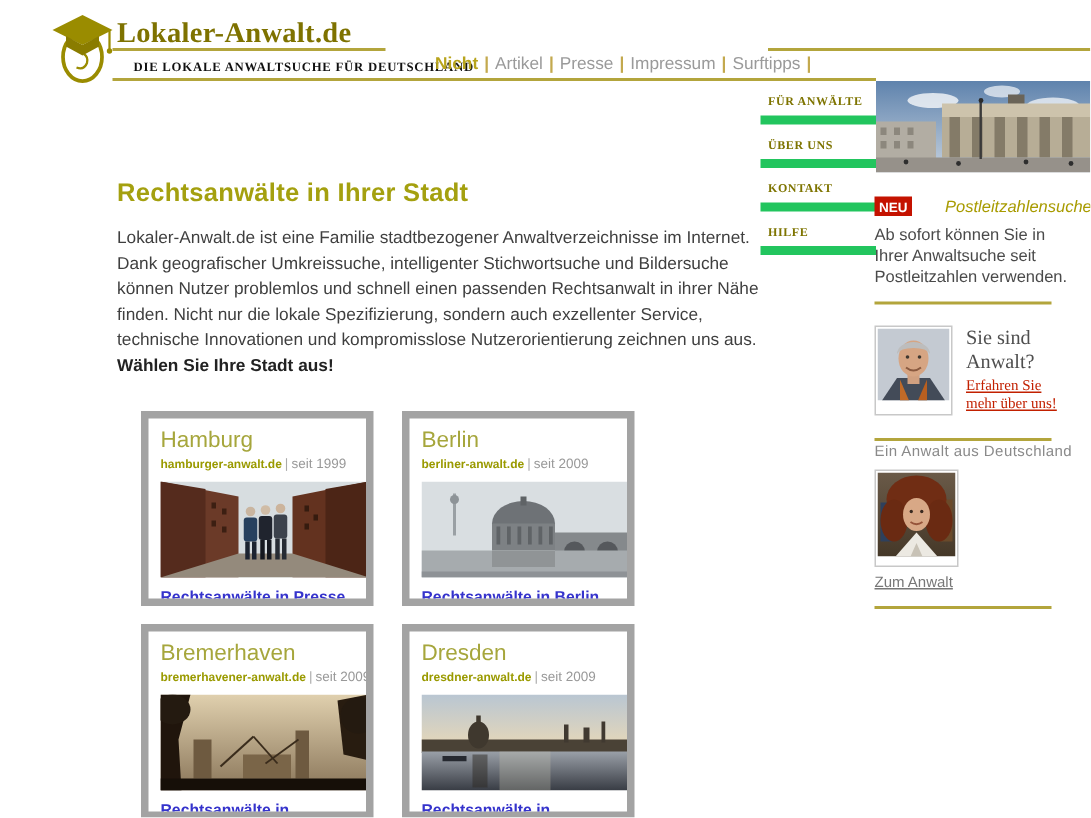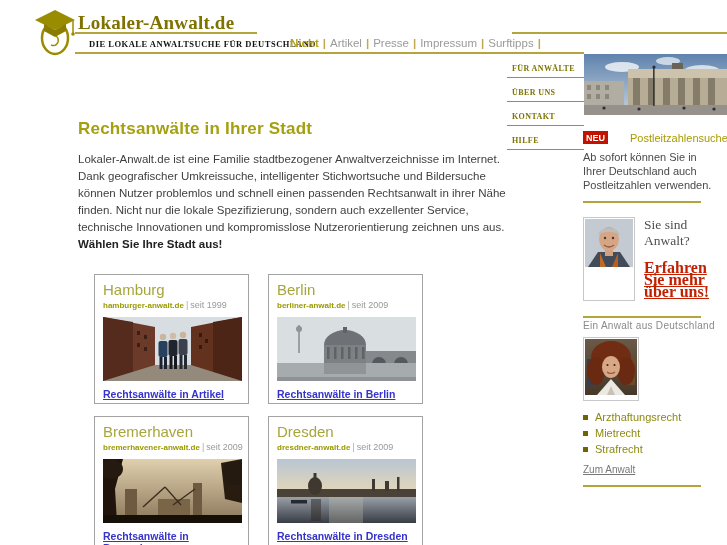--- a/index.html
+++ b/index.html
@@ -16,55 +16,55 @@
                    font-weight:bold; font-size:8.5px; color:#111; letter-spacing:.5px; }
   .main-nav { position:absolute; left:290px; top:37px; font-size:11.5px; color:#9a9a9a; white-space:nowrap; }
   .main-nav a { text-decoration:none; color:#9a9a9a; cursor:pointer; }
   .main-nav a.active { color:#b8a41d; font-weight:bold; }
   .main-nav .sep { color:#c3a94e; margin:0 4px; font-weight:bold; }
   .header-rule { position:absolute; left:75px; top:52px; width:509px; height:2px; background:#b3a53c; }
   .righttop-rule { position:absolute; left:512px; top:32px; width:215px; height:2px; background:#b3a53c; }
 
   
   .side-menu { position:absolute; left:507px; top:54px; width:77px; list-style:none; }
-  .side-menu li { padding:3px 0 2px 5px; border-bottom:1px solid #22c55e; cursor:pointer; }
+  .side-menu li { padding:3px 0 2px 5px; border-bottom:6px solid #22c55e; cursor:pointer; }
   .side-menu li span { font-family:"Liberation Serif","DejaVu Serif",serif; font-weight:bold;
                        font-size:8px; color:#7e7400; letter-spacing:.4px; }
   .gate-photo { position:absolute; left:584px; top:54px; width:143px; height:61px; }
 
   
   .main { position:absolute; left:78px; top:119px; width:440px; }
   h1.page-title { font-size:17px; font-weight:bold; color:#a4a00f; letter-spacing:.2px; }
   .intro { margin-top:12px; font-size:11.5px; line-height:17px; color:#3f3f3f; }
   .intro b { color:#222;margin-top:46px; }
 
   .cards { margin:21px 0 0 16px; width:340px; display:flex; flex-wrap:wrap; column-gap:19px; row-gap:12px; }
-  .card { width:155px; height:130px; background:#fff; border:1px solid #a3a3a3; padding:5px 8px 0 8px; overflow:hidden; }
+  .card { width:155px; height:130px; background:#fff; border:5px solid #a3a3a3; padding:5px 8px 0 8px; overflow:hidden; }
   .card-title { font-size:15px; color:#a6a63c; line-height:19px; }
   .card-meta { margin-top:1px; font-size:9px; color:#999; line-height:11px; white-space:nowrap; }
   .card-meta .domain { font-size:8px; font-weight:bold; color:#9a9a00; }
   .card-meta .msep { color:#aaa; margin:0 2px; }
   .card-img { display:block; margin-top:6px; width:139px; height:64px; cursor:pointer; }
   .card-link { display:inline-block; margin-top:7px; font-size:10.5px; font-weight:bold; color:#3533cc;
                text-decoration:underline; cursor:pointer; }
 
   
   .sidebar { position:absolute; left:583px; top:131px; width:144px; }
   .gold-rule { width:118px; height:2px; background:#b3a53c; }
   .plz-head { display:flex; align-items:center;justify-content:space-between; }
   .badge-neu { background:#c41200; color:#fff; font-size:9px; font-weight:bold; padding:2px 3px 1px 3px; }
-  .plz-title { margin-left:22px; font-size:11px; color:#a89b00; }
+  .plz-title { margin-left:22px; font-size:11px; color:#a89b00;font-style:italic; }
   .plz-text { margin-top:6px; width:138px; font-size:11px; line-height:14px; color:#4a4a4a; }
   .rule1 { margin-top:9px; }
   .promo { margin-top:14px; display:flex; }
   .photo-frame { background:#fff; border:1px solid #c8c8c8; padding:1px; flex:0 0 auto; }
   .promo-txt { margin-left:9px; }
   .promo-title { font-family:"Liberation Serif","DejaVu Serif",serif; font-size:13.5px; line-height:16px; color:#4f4f4f; width:62px; }
-  .promo-link { display:inline-block; margin-top:13px; font-family:"Liberation Serif","DejaVu Serif",serif;
-                font-weight:bold; font-size:16px; line-height:12px; color:#c22000; text-decoration:underline;
+  .promo-link { display:inline-block; margin-top:3px; font-family:"Liberation Serif","DejaVu Serif",serif;
+                font-weight:normal; font-size:10px; line-height:12px; color:#c22000; text-decoration:underline;
                 width:70px; cursor:pointer; }
   .rule2 { margin-top:15px; }
   .feat-label { margin-top:2px; font-size:10px; color:#8a8a8a; letter-spacing:.3px; }
   .feat-name { margin-top:2px; font-size:13.5px; color:#a89b00; }
   .feat-photo { margin-top:6px; }
   .spec-list { margin-top:10px; list-style:none; }
   .spec-list li { display:flex; align-items:center; margin-bottom:4px; cursor:default; }
   .spec-list .sq { width:5px; height:5px; background:#6f6400; margin-right:7px; flex:0 0 auto; }
   .spec-list span.txt { font-size:11px; color:#8e8a10; }
   .feat-link { display:inline-block; margin-top:2px; font-size:10px; color:#777; text-decoration:underline; cursor:pointer; }
@@ -168,21 +168,21 @@
             <rect x="61" y="40" width="3" height="12" fill="#1c2330"></rect>
           <circle cx="70" cy="19" r="3.2" fill="#d0bca6"></circle>
             <rect x="65.5" y="23" width="9" height="16" rx="2" fill="#20242e"></rect>
           <rect x="66.5" y="39" width="3" height="13" fill="#15181f"></rect>
             <rect x="71" y="39" width="3" height="13" fill="#15181f"></rect>
           <circle cx="80" cy="18" r="3.2" fill="#ccb49c"></circle>
             <rect x="75.5" y="22" width="9" height="16" rx="2" fill="#3c424c"></rect>
           <rect x="76.5" y="38" width="3" height="14" fill="#262b33"></rect>
             <rect x="81" y="38" width="3" height="14" fill="#262b33"></rect>
         </svg>
-        <a class="card-link">Rechtsanwälte in Artikel</a>
+        <a class="card-link">Rechtsanwälte in Presse</a>
       </div>
 
       <div class="card">
         <div class="card-title">Berlin</div>
         <div class="card-meta">
           <span class="domain">berliner-anwalt.de</span><span class="msep">|</span><span>seit 2009</span>
         </div>
         <svg class="card-img" viewBox="0 0 139 64" preserveAspectRatio="none">
           <rect width="139" height="64" fill="#d9dee1"></rect>
           <rect x="21" y="8" width="2" height="28" fill="#9aa0a4"></rect>
@@ -267,21 +267,21 @@
 
     </div>
   </div>
 
   <aside class="sidebar">
 
     <div class="plz-head">
       <span class="badge-neu">NEU</span>
       <span class="plz-title">Postleitzahlensuche</span>
     </div>
-    <div class="plz-text">Ab sofort können Sie in Ihrer Deutschland auch Postleitzahlen verwenden.</div>
+    <div class="plz-text">Ab sofort können Sie in Ihrer Anwaltsuche seit Postleitzahlen verwenden.</div>
     <div class="gold-rule rule1"></div>
 
     <div class="promo">
       <div class="photo-frame">
         <svg width="48" height="48" viewBox="0 0 48 48">
           <rect width="48" height="48" fill="#c4cad2"></rect>
           <polygon points="3,48 13,33 35,33 45,48" fill="#434b58"></polygon>
           <polygon points="15,34 21,48 15,48" fill="#c06a28"></polygon>
           <polygon points="33,34 27,48 33,48" fill="#b85f20"></polygon>
           <rect x="20" y="29" width="8" height="8" fill="#d0a080"></rect>
@@ -316,32 +316,18 @@
         <ellipse cx="41" cy="32" rx="9" ry="14" fill="#6a2a12"></ellipse>
         <ellipse cx="26" cy="28" rx="9" ry="11" fill="#d8a886"></ellipse>
         <circle cx="22.5" cy="26" r="1.1" fill="#3a2a20"></circle>
           <circle cx="29.5" cy="26" r="1.1" fill="#3a2a20"></circle>
         <path d="M22 33 q4 3 8 0" fill="none" stroke="#96543a" stroke-width="1.2"></path>
         <polygon points="12,56 26,40 40,56" fill="#ece9e2"></polygon>
         <polygon points="22,56 26,47 30,56" fill="#c8c2b6"></polygon>
       </svg>
     </div>
 
-    <ul class="spec-list">
-      <li>
-          <span class="sq"></span>
-          <span class="txt">Arzthaftungsrecht</span>
-        </li>
-      <li>
-          <span class="sq"></span>
-          <span class="txt">Mietrecht</span>
-        </li>
-      <li>
-          <span class="sq"></span>
-          <span class="txt">Strafrecht</span>
-        </li>
-    </ul>
     <a class="feat-link">Zum Anwalt</a>
     <div class="gold-rule rule3"></div>
 
   </aside>
 
 </div>
 
 </body></html>

